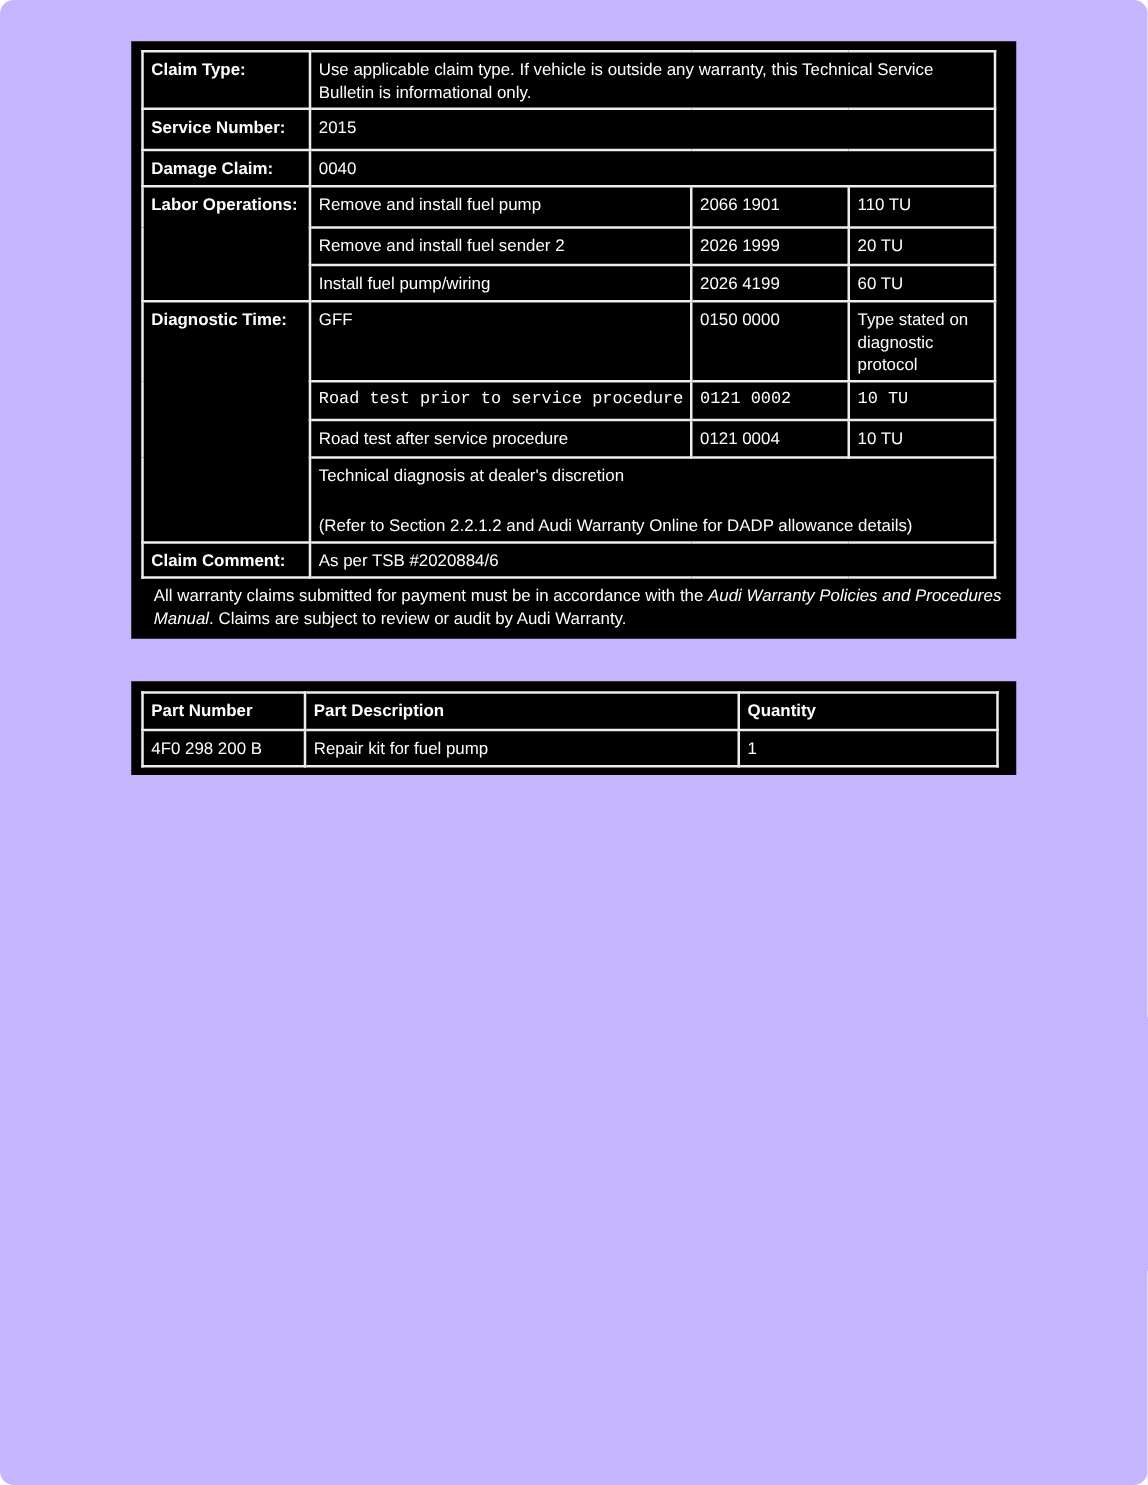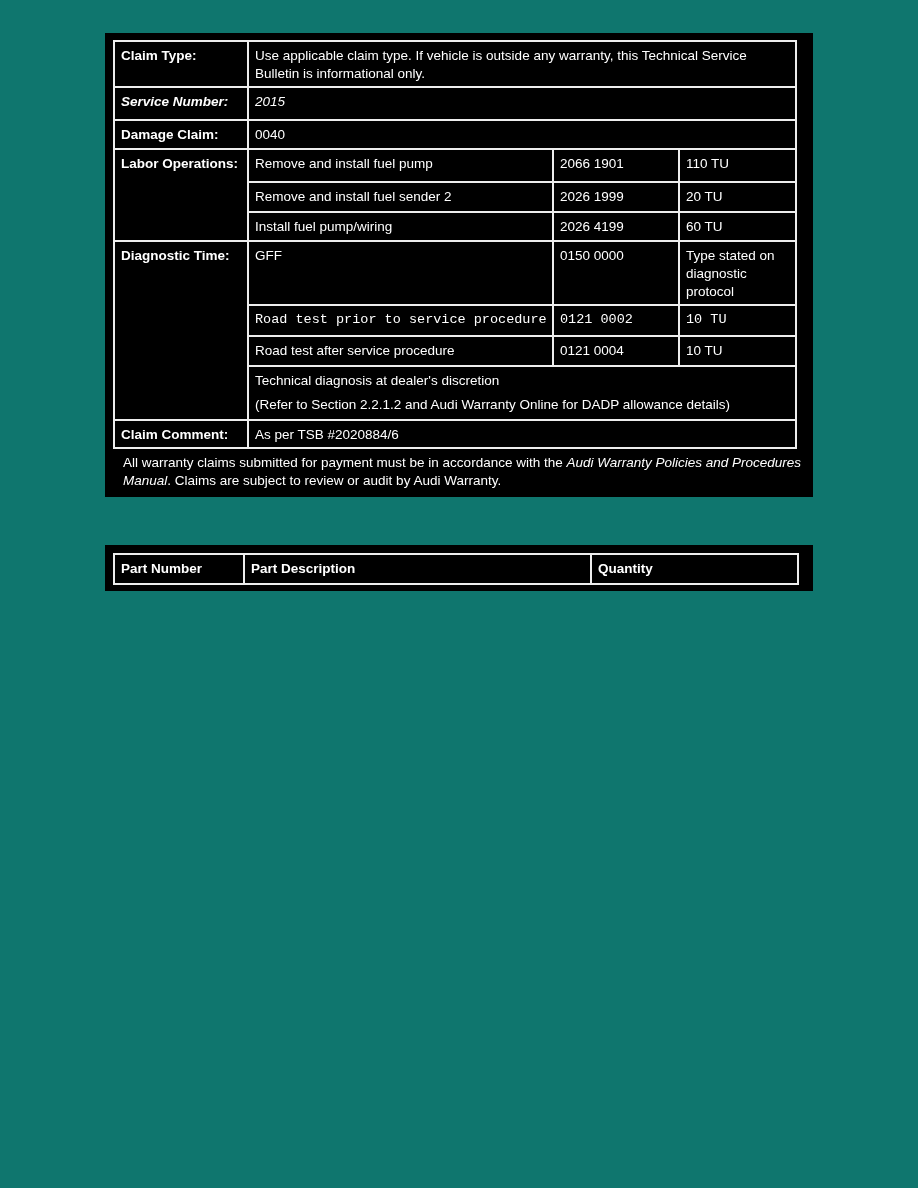--- a/index.html
+++ b/index.html
@@ -4,21 +4,21 @@
 <style>
   * { box-sizing: border-box; margin: 0; padding: 0; }
   html, body {
     width: 918px; height: 1188px;
     background: #ffffff;
     font-family: "Liberation Sans", "DejaVu Sans", sans-serif;
     font-size: 13.5px;
     line-height: 18px;
     color: #ffffff;
   }
-  .page { position: relative; width: 918px; height: 1188px; background: #0f766e; }
+  .page { position: relative; width: 918px; height: 1188px; background: #c4b5fd; border-radius: 11px; }
 
   .black-block {
     position: absolute;
     left: 105px;
     width: 708px;
     background: #000000;
   }
   .claim-block { top: 33px; padding: 7px 0 7px 8px; }
   .parts-block { top: 545px; padding: 8px 0 6px 8px; }
 
@@ -34,32 +34,32 @@
     vertical-align: top;
     padding: 5px 5px 3px 6px;
     text-align: left;
     font-weight: normal;
     overflow: hidden;
   }
   .label-cell, th { font-weight: bold; }
 
   
   .r-claimtype   { height: 43px; }
-  .r-service     { height: 33px; font-style: italic; }
+  .r-service     { height: 33px; }
   .r-damage      { height: 29px; }
   .r-labor1      { height: 33px; }
   .r-labor2      { height: 30px; }
   .r-labor3      { height: 29px; margin-top: 45px; }
   .r-gff         { height: 62px; }
   .r-road1       { height: 31px; font-family: Liberation Mono, monospace; }
   .r-road2       { height: 30px; }
   .r-note        { height: 54px; }
   .r-comment     { height: 24px; }
 
-  .note-line2 { margin-top: 6px; }
+  .note-line2 { margin-top: 22px; }
 
   .claim-footer {
     margin: 5px 8px 0 10px;
     width: 688px;
     color: #ffffff;
   }
   .claim-footer i { font-style: italic; }
 
   
   .r-parts-header { height: 30px; }
@@ -145,17 +145,22 @@
         <col style="width:130px">
         <col style="width:347px">
         <col style="width:207px">
       </colgroup>
       <tbody>
         <tr class="r-parts-header">
           <th>Part Number</th>
           <th>Part Description</th>
           <th>Quantity</th>
         </tr>
+        <tr class="r-parts-data">
+          <td>4F0 298 200 B</td>
+          <td>Repair kit for fuel pump</td>
+          <td>1</td>
+        </tr>
       </tbody>
     </table>
   </section>
 
 </div>
 
 </body></html>

